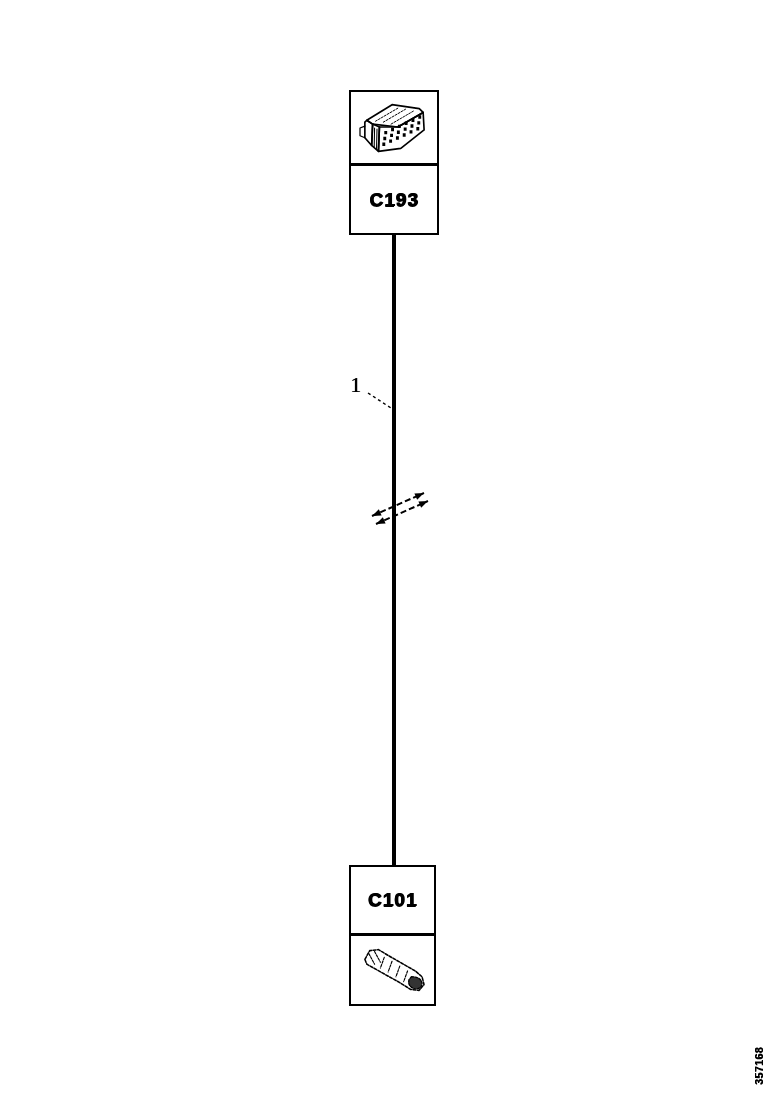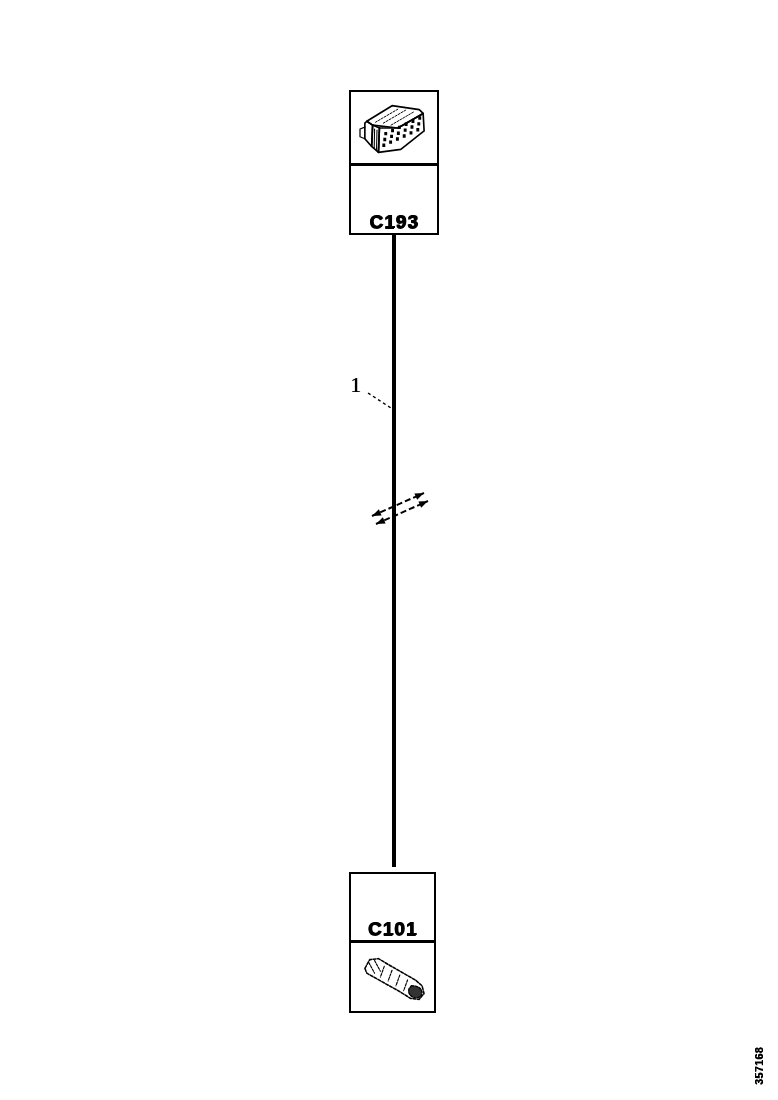--- a/index.html
+++ b/index.html
@@ -36,26 +36,25 @@
     left: 349px;
     top: 90px;
     width: 90px;
     height: 145px;
   }
   .bottom-box {
     left: 349px;
     top: 865px;
     width: 87px;
     height: 141px;
-    margin-top: 7px;
   }
   .cell {
     box-sizing: border-box;
     display: flex;
-    align-items: flex-end;
+    align-items: center;
     justify-content: center;
     overflow: hidden;
   }
   .top-box .img-cell { height: 71px; }
   .top-box .label-cell { flex: 1; border-top: 3px solid #000; }
   .bottom-box .label-cell { height: 69px; border-bottom: 3px solid #000; }
   .bottom-box .img-cell { flex: 1; }
   .conn-label {
     font-family: "Liberation Sans", sans-serif;
     font-weight: bold;

